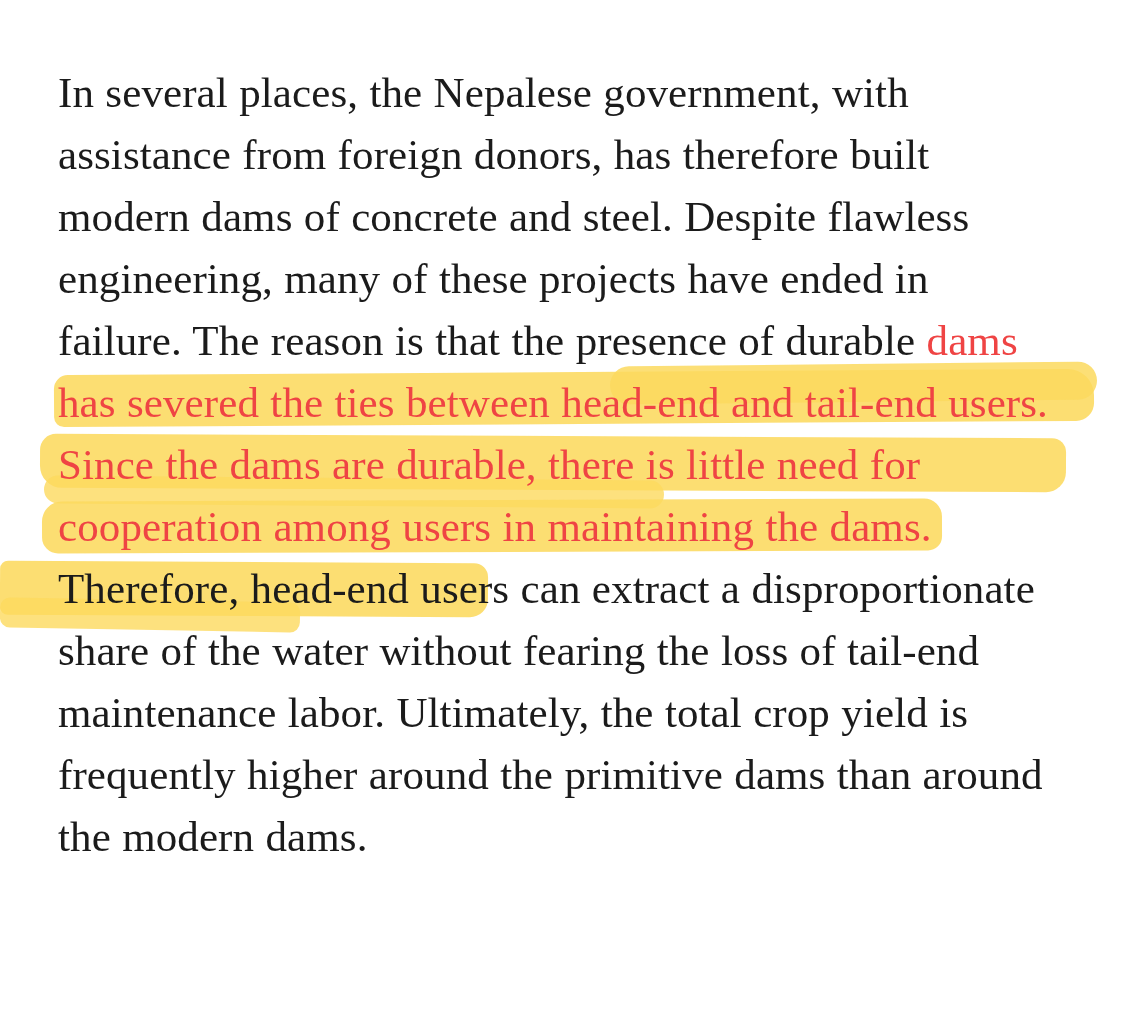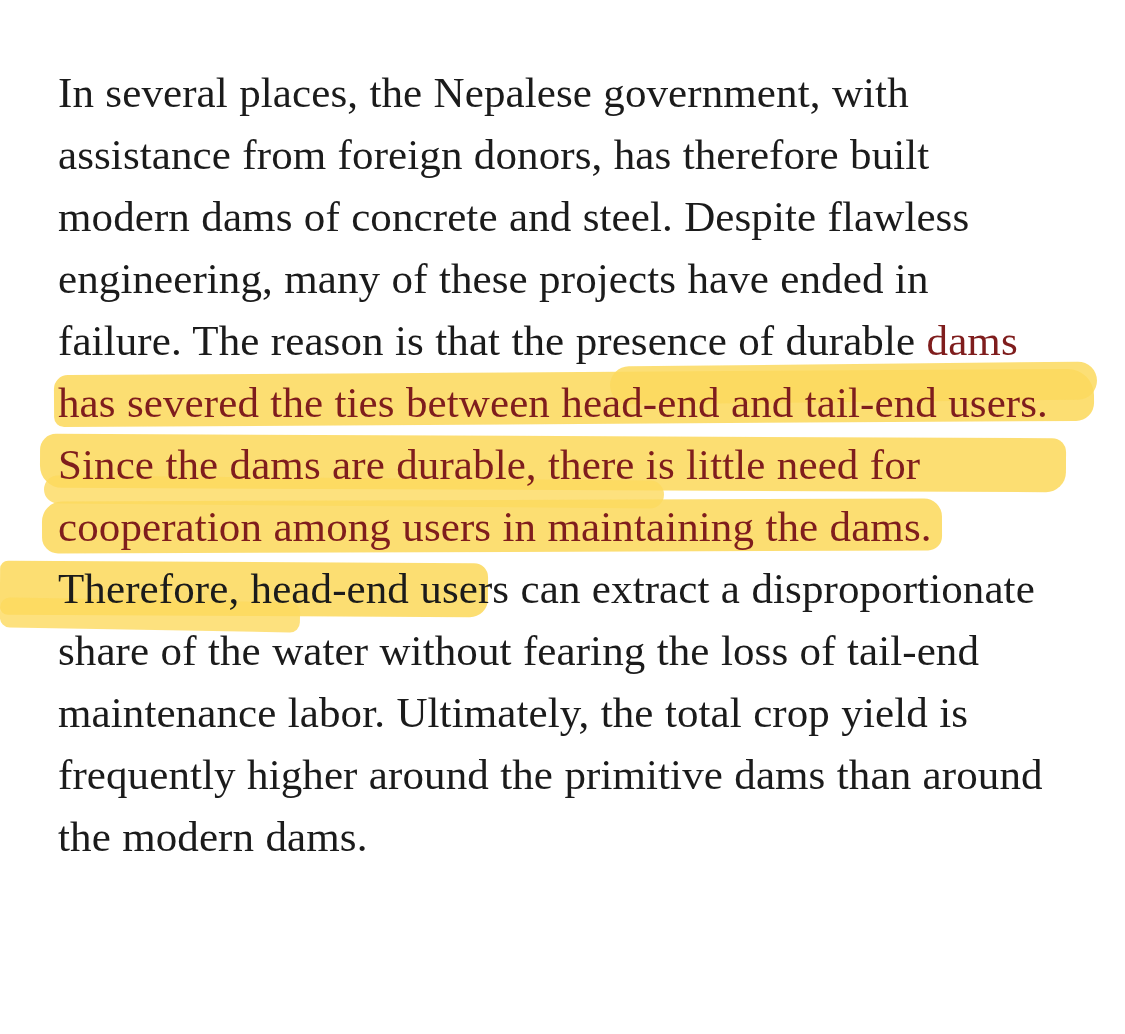--- a/index.html
+++ b/index.html
@@ -29,21 +29,21 @@
     line-height: 62px;
     letter-spacing: 0.1px;
     color: #1b1b1b;
     text-align: left;
     word-spacing: 0.5px;
   }
   
   .hl {
     position: relative;
     z-index: 2;
-    color: #7f1d1d;
+    color: #ef4444;
   }
   .hl-layer {
     position: absolute;
     z-index: 1;
     border-radius: 7px;
     pointer-events: none;
   }
   .mark1 {
     left: 54px;
     top: 372px;

